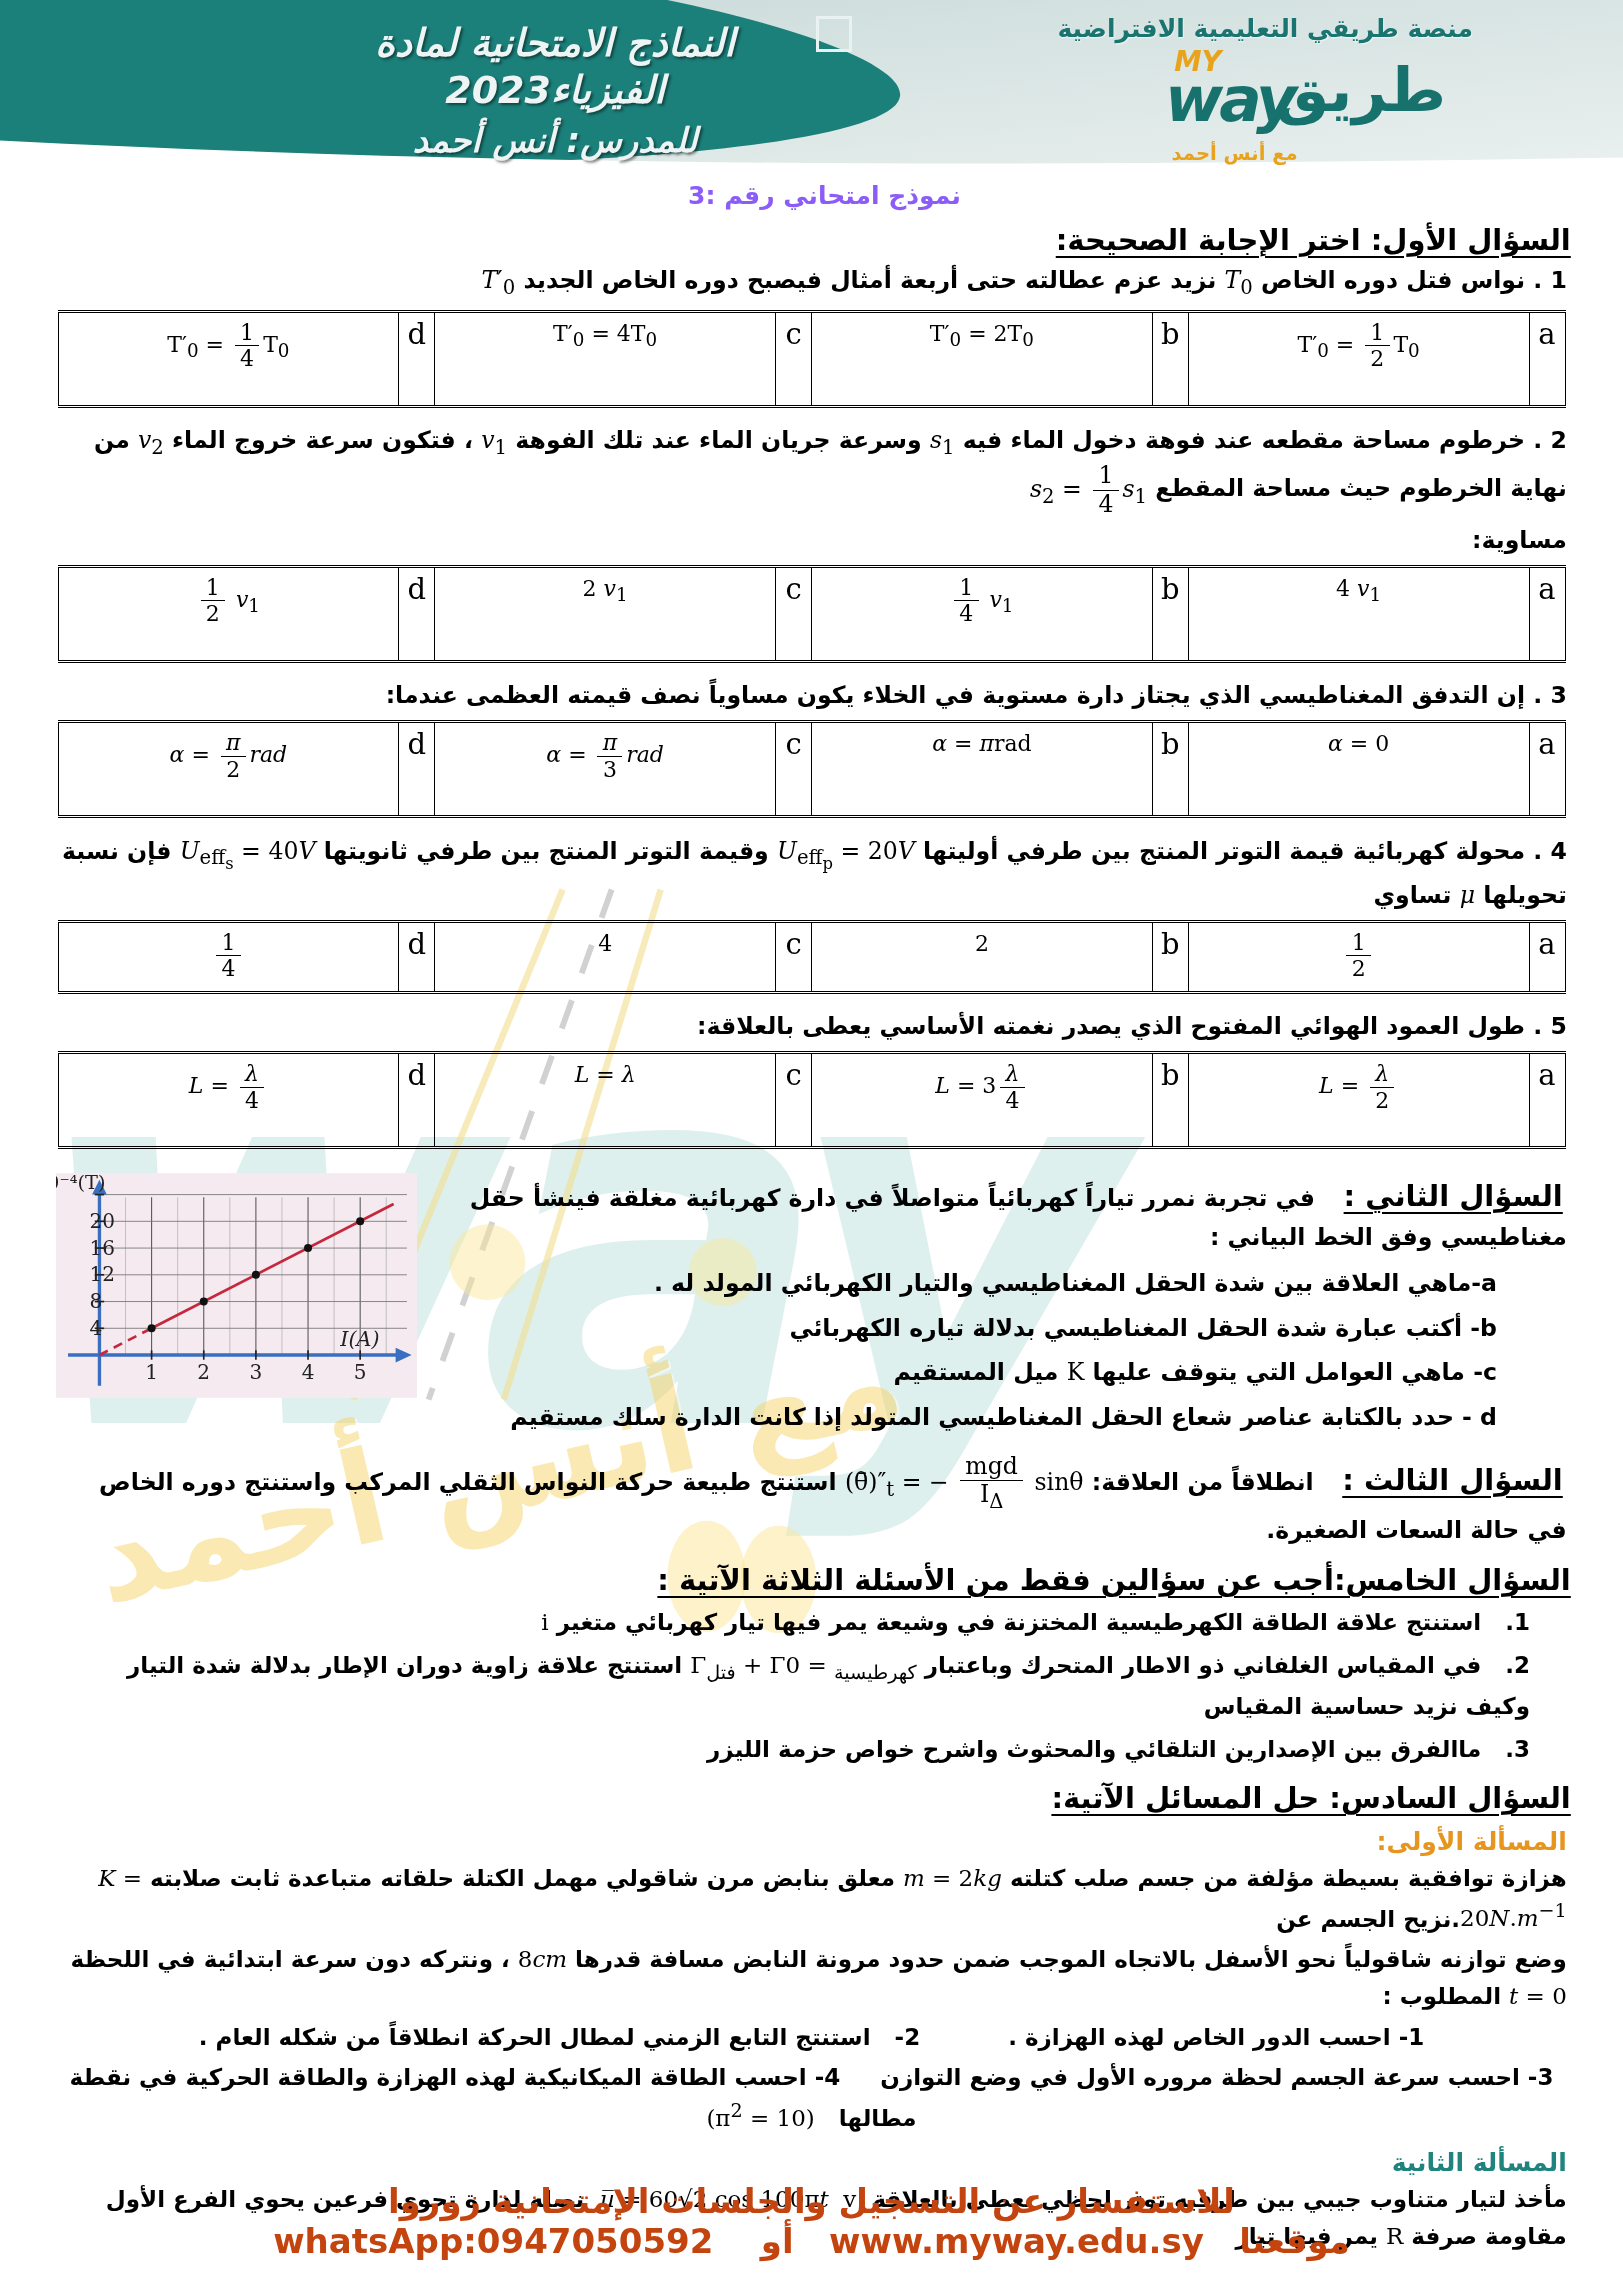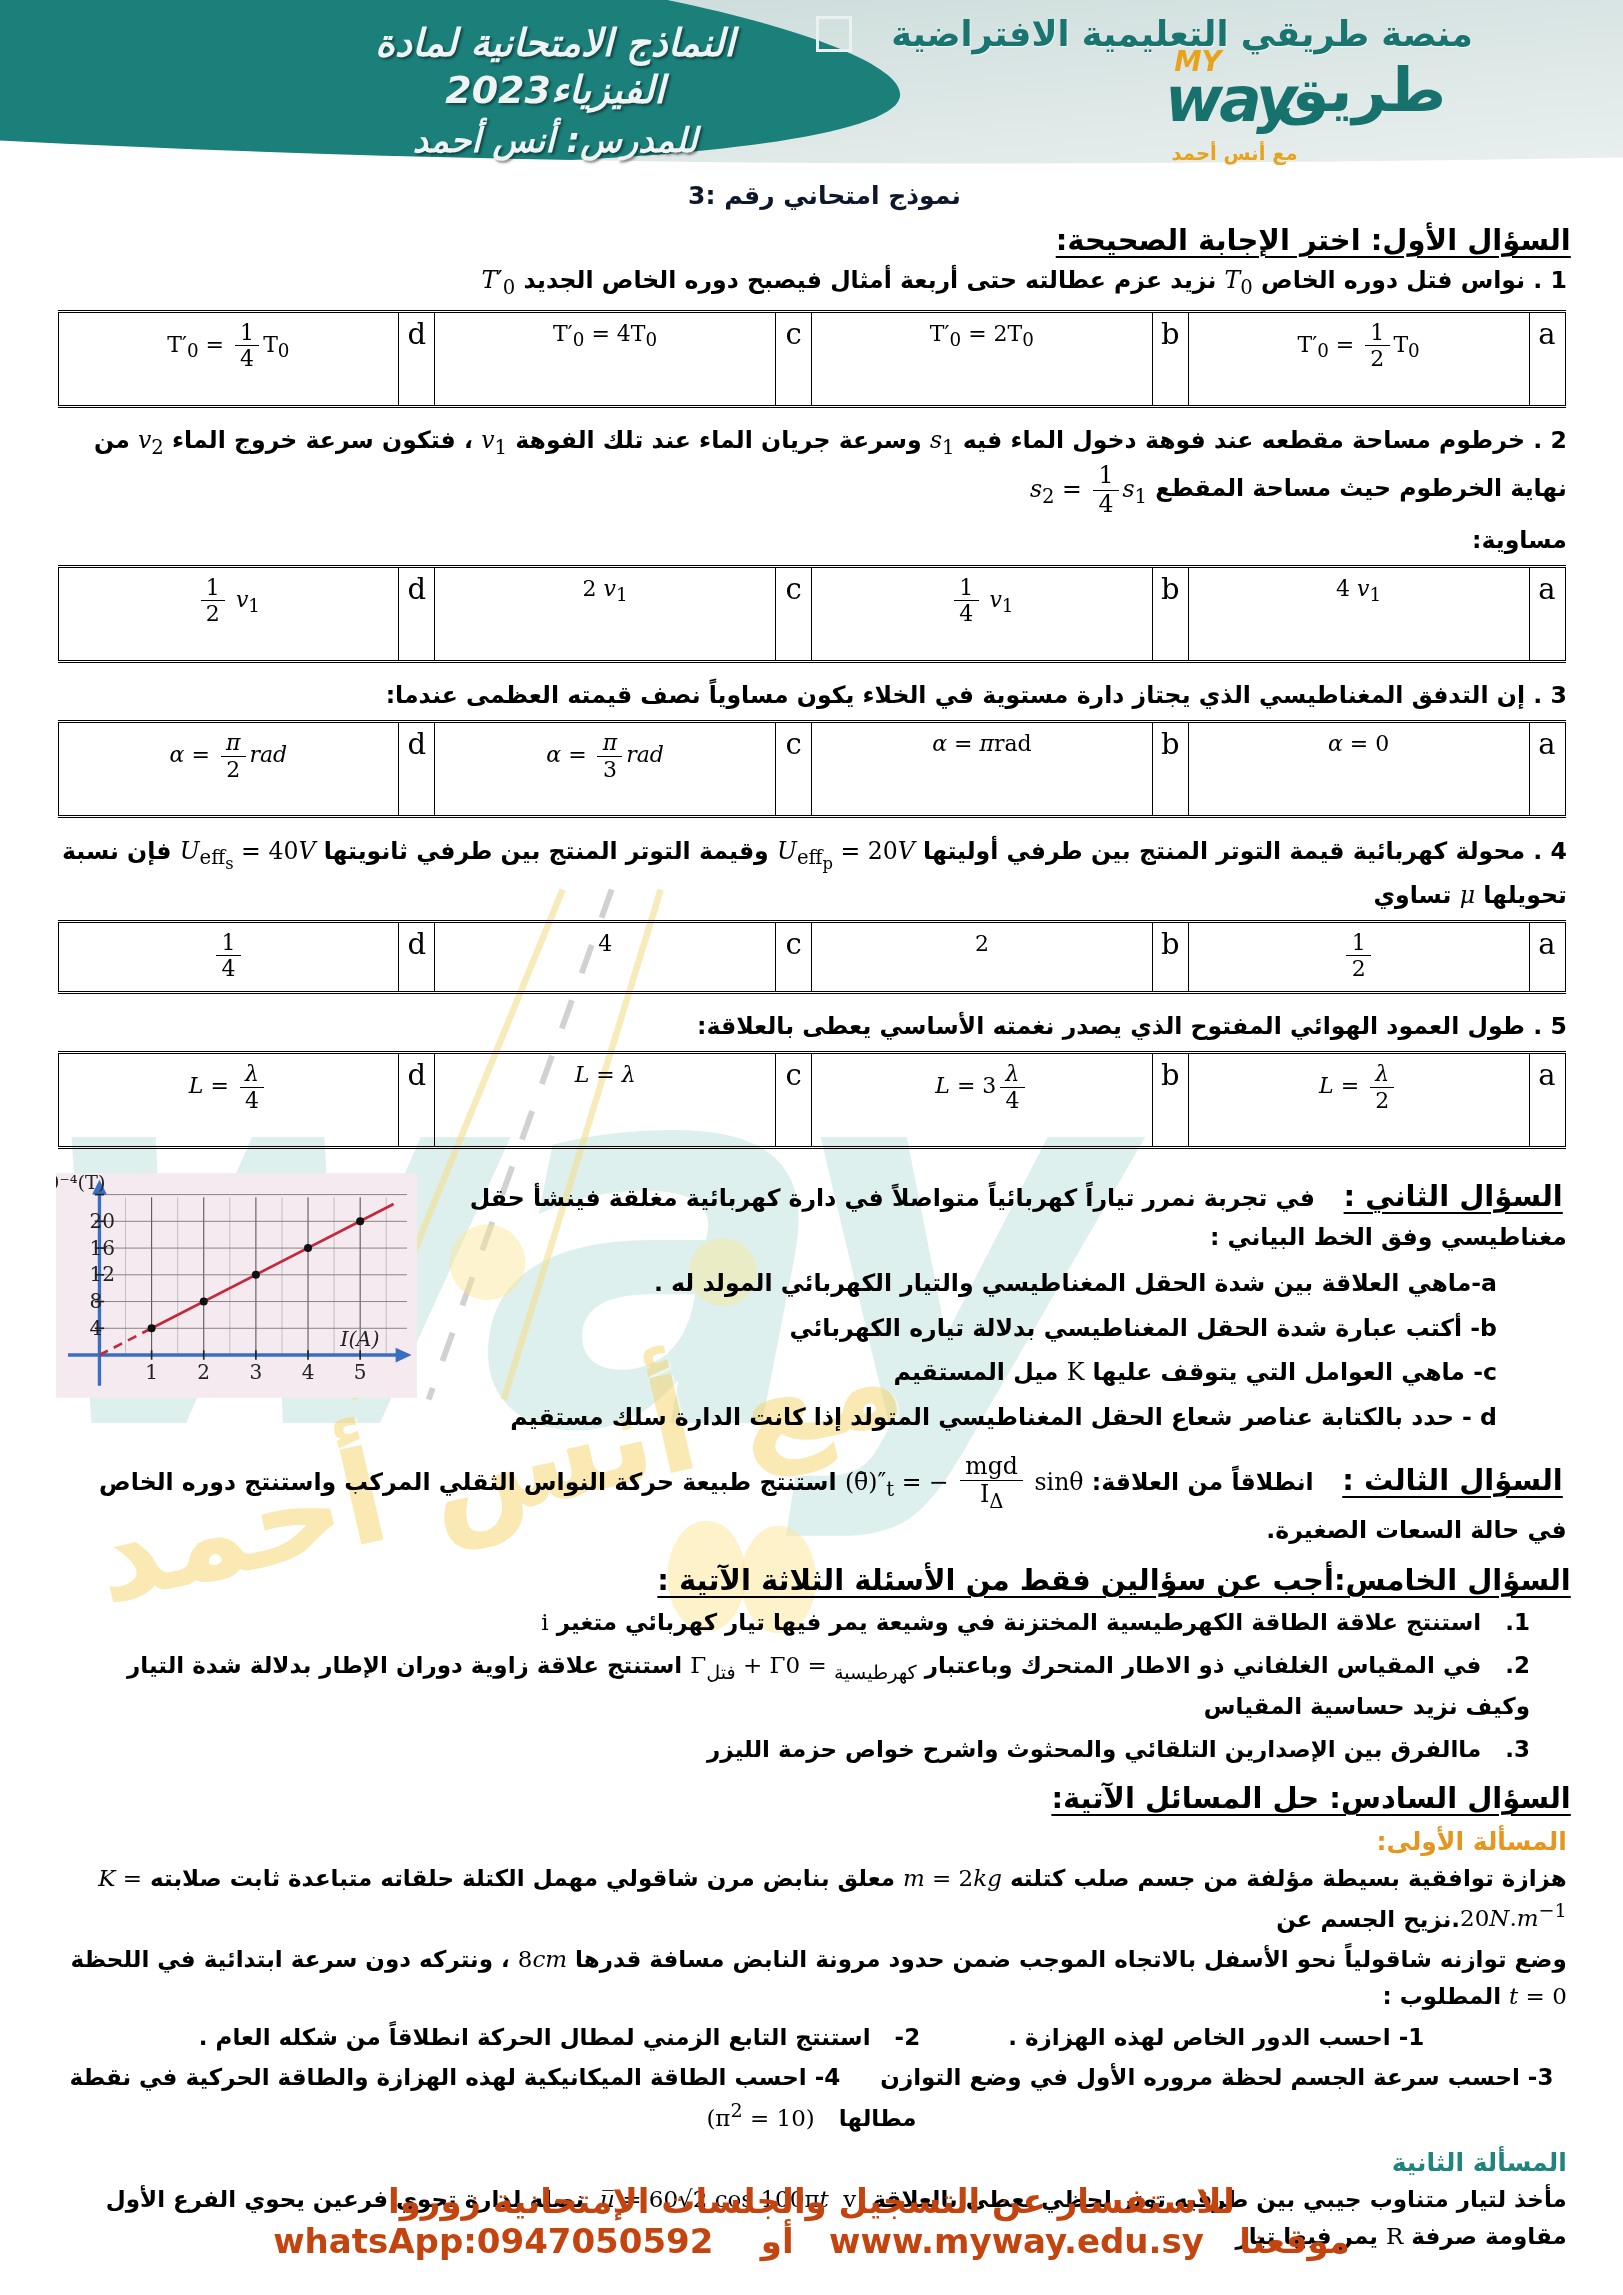--- a/index.html
+++ b/index.html
@@ -16,32 +16,32 @@
           text-shadow:2px 2px 0 #fff;}
 
   
   .header{position:relative;width:1435px;height:164px;z-index:3;}
   .hdr-bg{position:absolute;inset:0;}
   .hdr-square{position:absolute;left:628px;top:15.7px;width:30px;height:30px;border:3.3px solid #e9f2f1;}
   .hdr-banner{position:absolute;left:92px;top:19.6px;width:550px;text-align:center;color:#edf4f3;
               font-weight:bold;font-style:italic;text-shadow:2px 2px 2.6px rgba(0,0,0,.45);}
   .hdr-banner .l1{font-size:38px;line-height:1.25;}
   .hdr-banner .l2{font-size:34px;line-height:1.5;}
-  .hdr-platform{position:absolute;right:150px;top:14.4px;font-size:35px;font-weight:bold;
+  .hdr-platform{position:absolute;right:150px;top:14.4px;font-size:25px;font-weight:bold;
                 color:#1a746f;text-shadow:0.7px 0.7px 1.3px rgba(255,255,255,.7);}
   .hdr-logo{position:absolute;right:177px;top:58px;width:281px;height:85px;direction:ltr;}
   .logo-way{position:absolute;left:0;top:5.2px;font-size:63px;font-weight:bold;font-style:italic;
             letter-spacing:-3.9px;color:#17716d;}
   .logo-my{position:absolute;left:9.2px;top:-13px;font-size:27.5px;font-weight:bold;font-style:italic;color:#e8a21c;}
   .logo-ar{position:absolute;right:0;top:-2.6px;font-size:60px;font-weight:bold;color:#17716d;}
   .logo-tag{position:absolute;left:6.5px;bottom:-22px;font-size:19.6px;font-weight:bold;color:#e8a21c;}
 
   
   .content{position:relative;z-index:2;padding:0 47px;}
-  .exam-label{position:relative;z-index:2;margin-top:17px;text-align:center;color:#0f172a;
+  .exam-label{position:relative;z-index:2;margin-top:17px;text-align:center;color:#8b5cf6;
               font-size:25px;font-weight:bold;margin-left:26px;}
   .sec-title{font-size:29px;font-weight:bold;margin:13px 5.2px 5.2px;
              text-decoration:underline;text-underline-offset:5.9px;text-decoration-thickness:2px;}
   .sec-title.inline{display:inline;margin:4px;}
   .q-text{font-size:23.6px;font-weight:bold;line-height:1.55;margin:5.2px 9.2px 1.3px;}
   .q-text.inline{display:inline;margin:0;}
 
   .m{font-family:"DejaVu Serif",serif;font-weight:normal;}
   .m i{font-style:italic;}
   .frac{display:inline-flex;flex-direction:column;align-items:center;vertical-align:middle;

